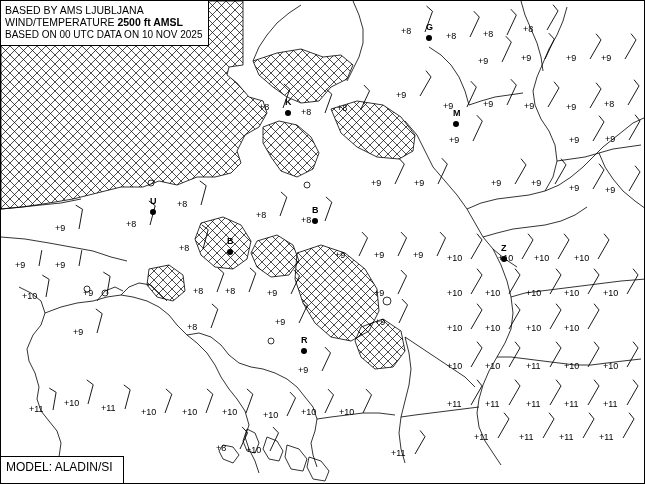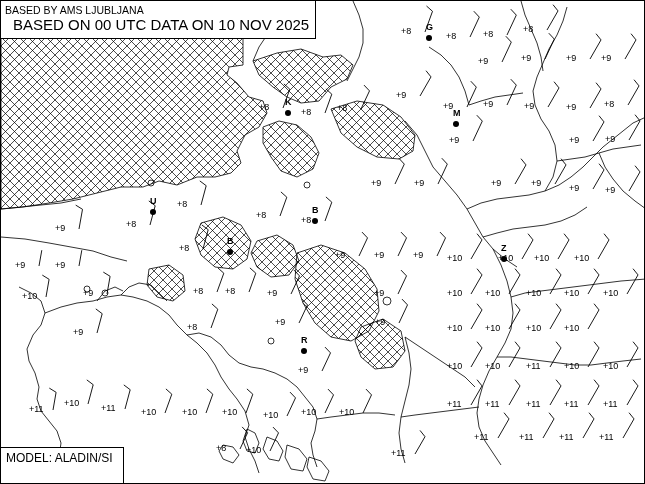--- a/index.html
+++ b/index.html
@@ -39,29 +39,29 @@
   }
   .header-box div {
     font-size: 10.5px;
     color: #000;
     white-space: nowrap;
   }
   .header-box .bold {
     font-weight: bold;
   }
   .header-box .l1 { font-size: 10.5px; }
-  .header-box .small { font-size: 15px; margin-left: 8px; }
+  .header-box .small { font-size: 10px; }
   .model-box {
     position: absolute;
     left: 0;
     bottom: 0;
     background: #ffffff;
     border-top: 1px solid #000;
     border-right: 1px solid #000;
-    padding: 3px 10px 18px 5px;
+    padding: 3px 10px 9px 5px;
     z-index: 40;
   }
   .model-box div {
     font-size: 12px;
     color: #000;
     white-space: nowrap;
   }
   .obs-label {
     position: absolute;
     font-size: 9px;
@@ -620,20 +620,21 @@
       <div class="stn-label" style="left: 452px; top: 107px;">M</div>
       <div class="stn-label" style="left: 149px; top: 195px;">U</div>
       <div class="stn-label" style="left: 311px; top: 204px;">B</div>
       <div class="stn-label" style="left: 226px; top: 235px;">B</div>
       <div class="stn-label" style="left: 500px; top: 242px;">Z</div>
       <div class="stn-label" style="left: 300px; top: 334px;">R</div>
     </div>
 
   <div class="header-box">
     <div class="l1">BASED BY AMS LJUBLJANA</div>
+    <div class="l1"><span>WIND/TEMPERATURE </span><span class="bold">2500 ft AMSL</span></div>
     <div class="small">BASED ON 00 UTC DATA ON 10 NOV 2025</div>
   </div>
 
   <div class="model-box">
     <div>MODEL: ALADIN/SI</div>
   </div>
 
 </div>
 
 </body></html>

